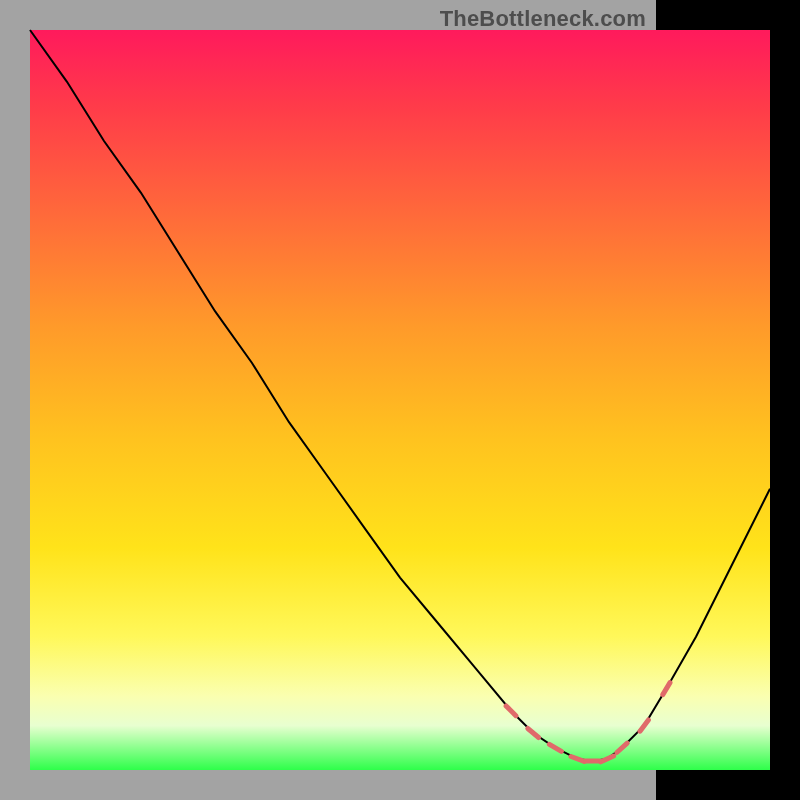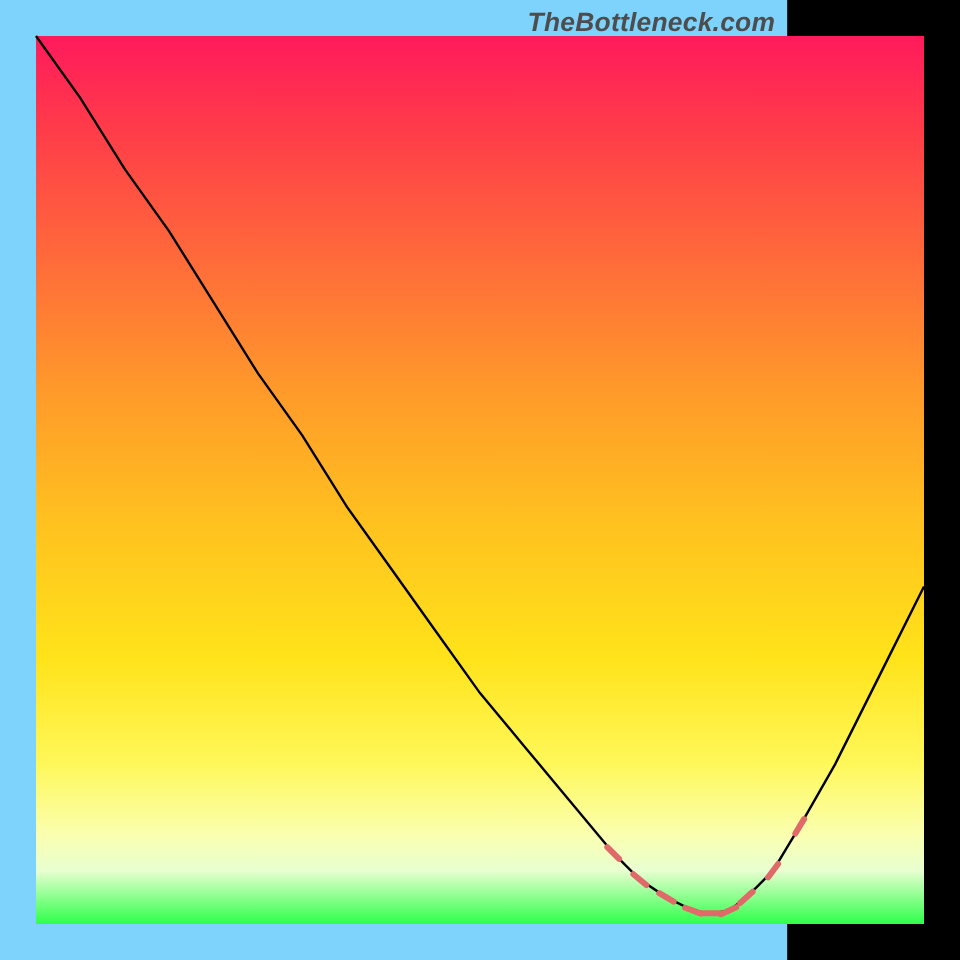--- a/index.html
+++ b/index.html
@@ -8,22 +8,21 @@
     width: 800px;
     height: 800px;
     background: #000;
     overflow: hidden;
     font-family: Arial, Helvetica, sans-serif;
   }
   .frame {
     position: relative;
     width: 656px;
     height: 800px;
-    background: #7dd3fc;
-    font-style: italic;
+    background: #a3a3a3;
   }
   .watermark {
     position: absolute;
     top: 6px;
     right: 10px;
     color: #4d4d4d;
     font-size: 22px;
     font-weight: 600;
     letter-spacing: 0.2px;
     z-index: 10;

